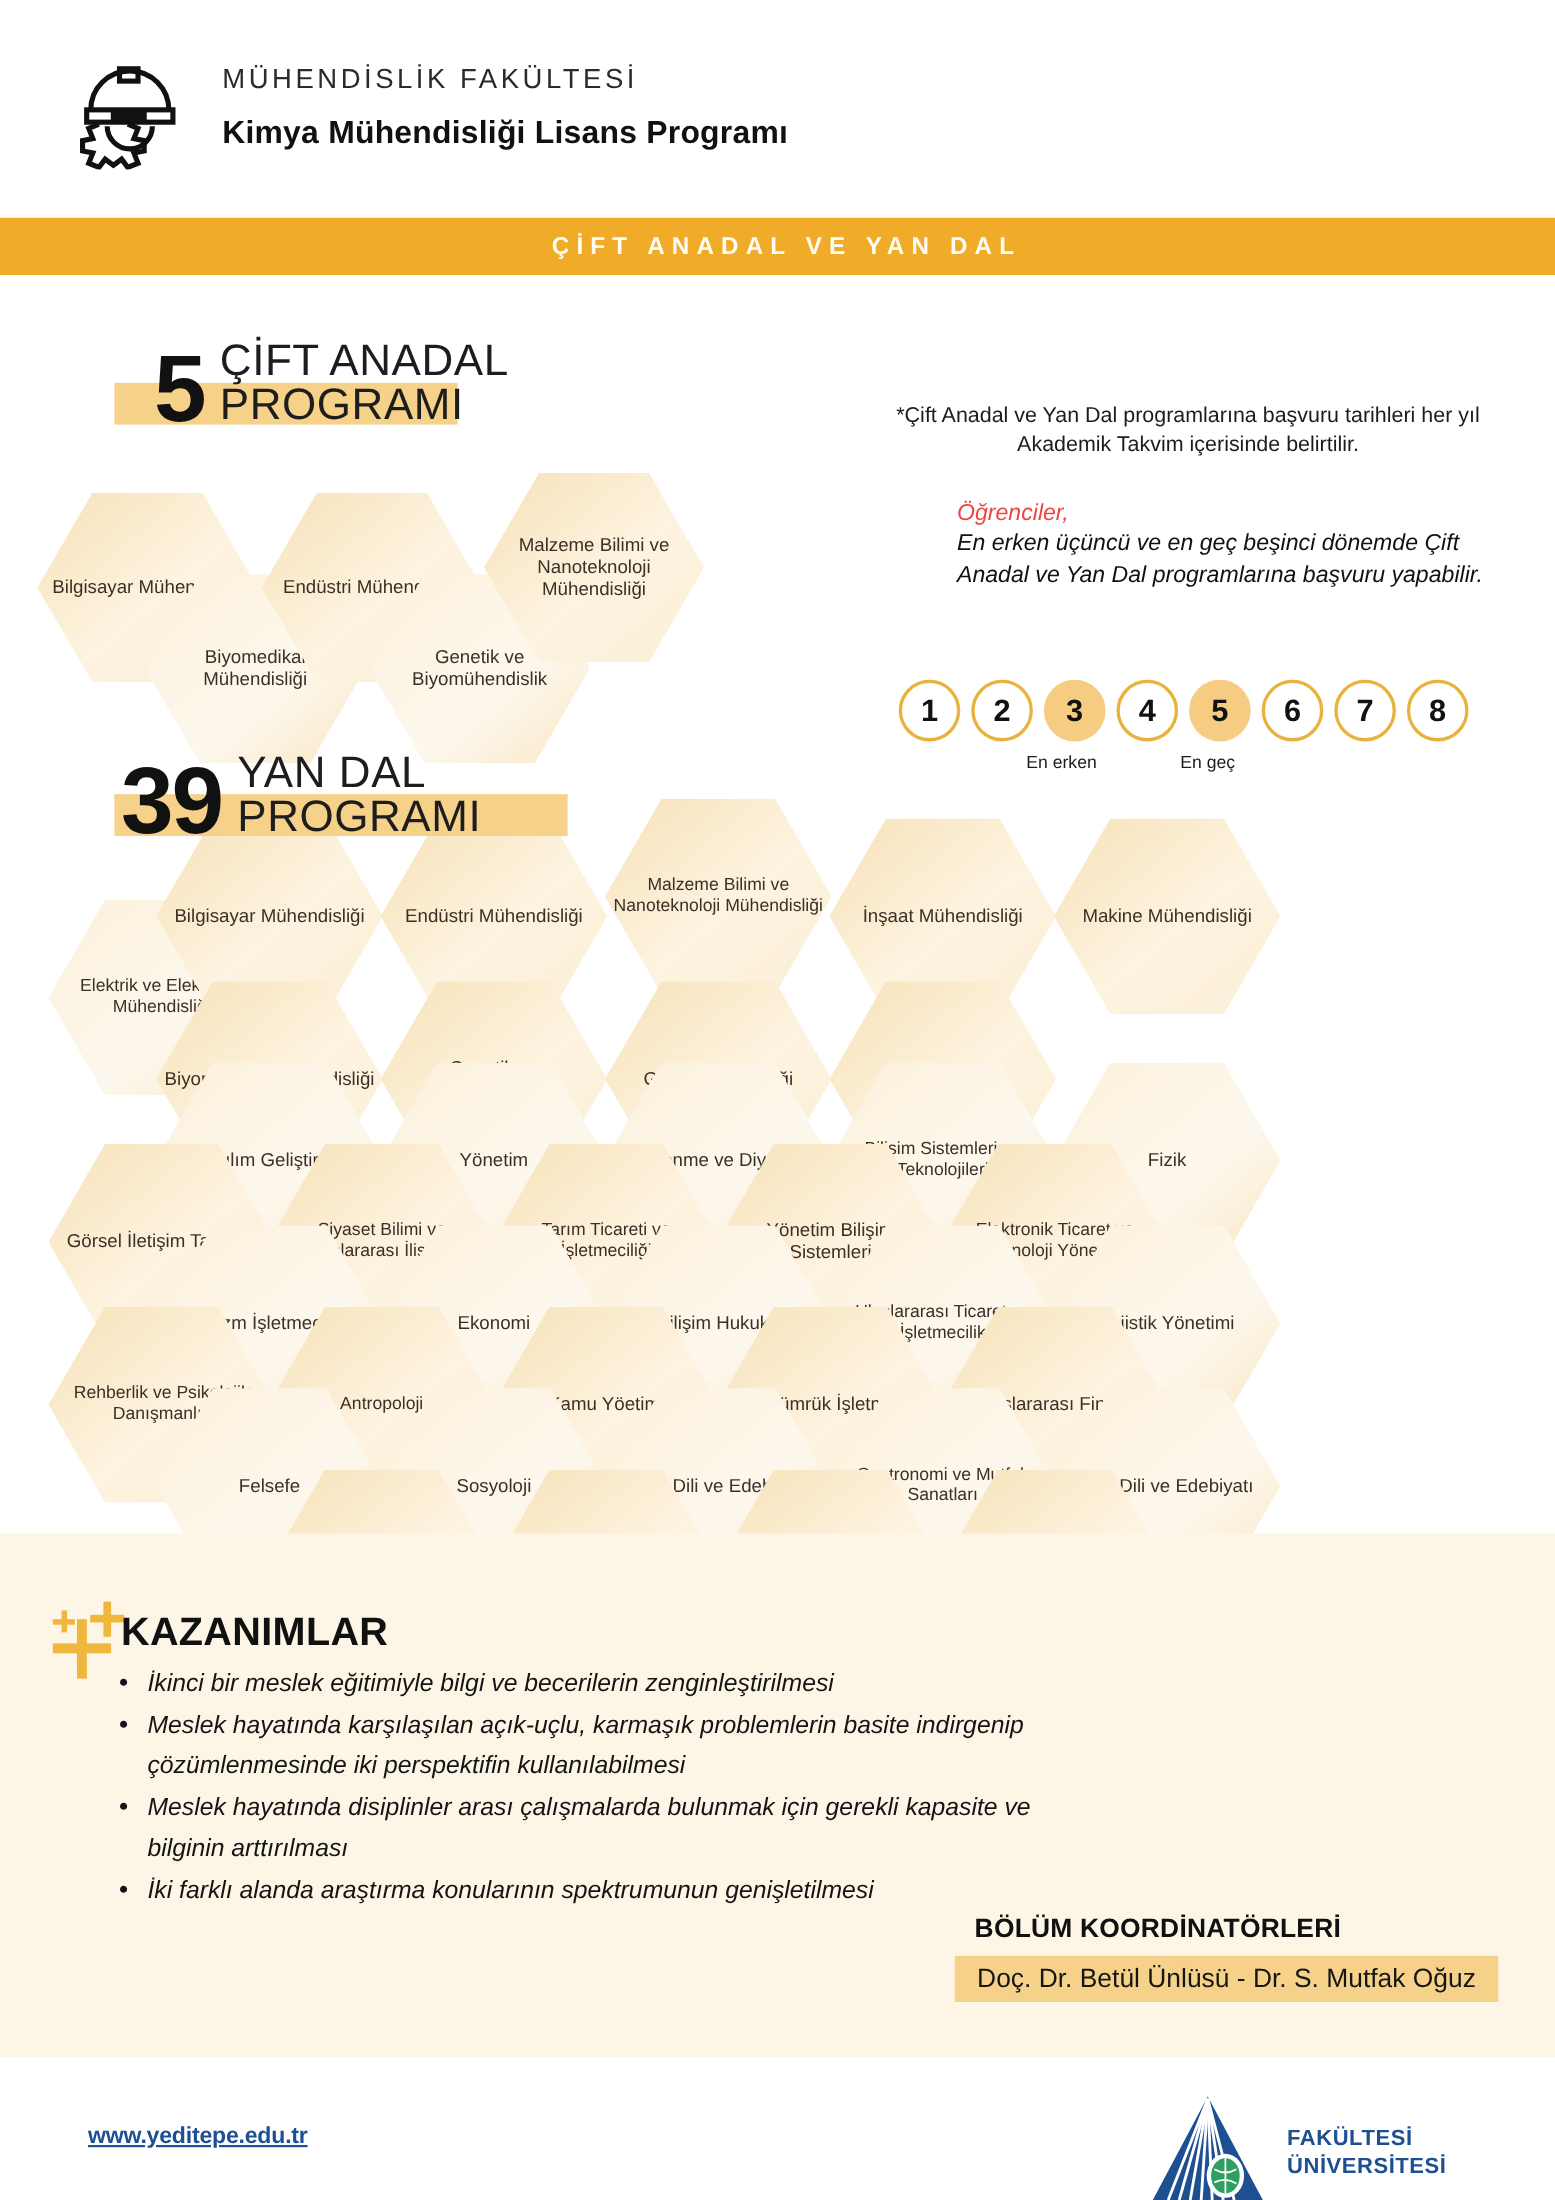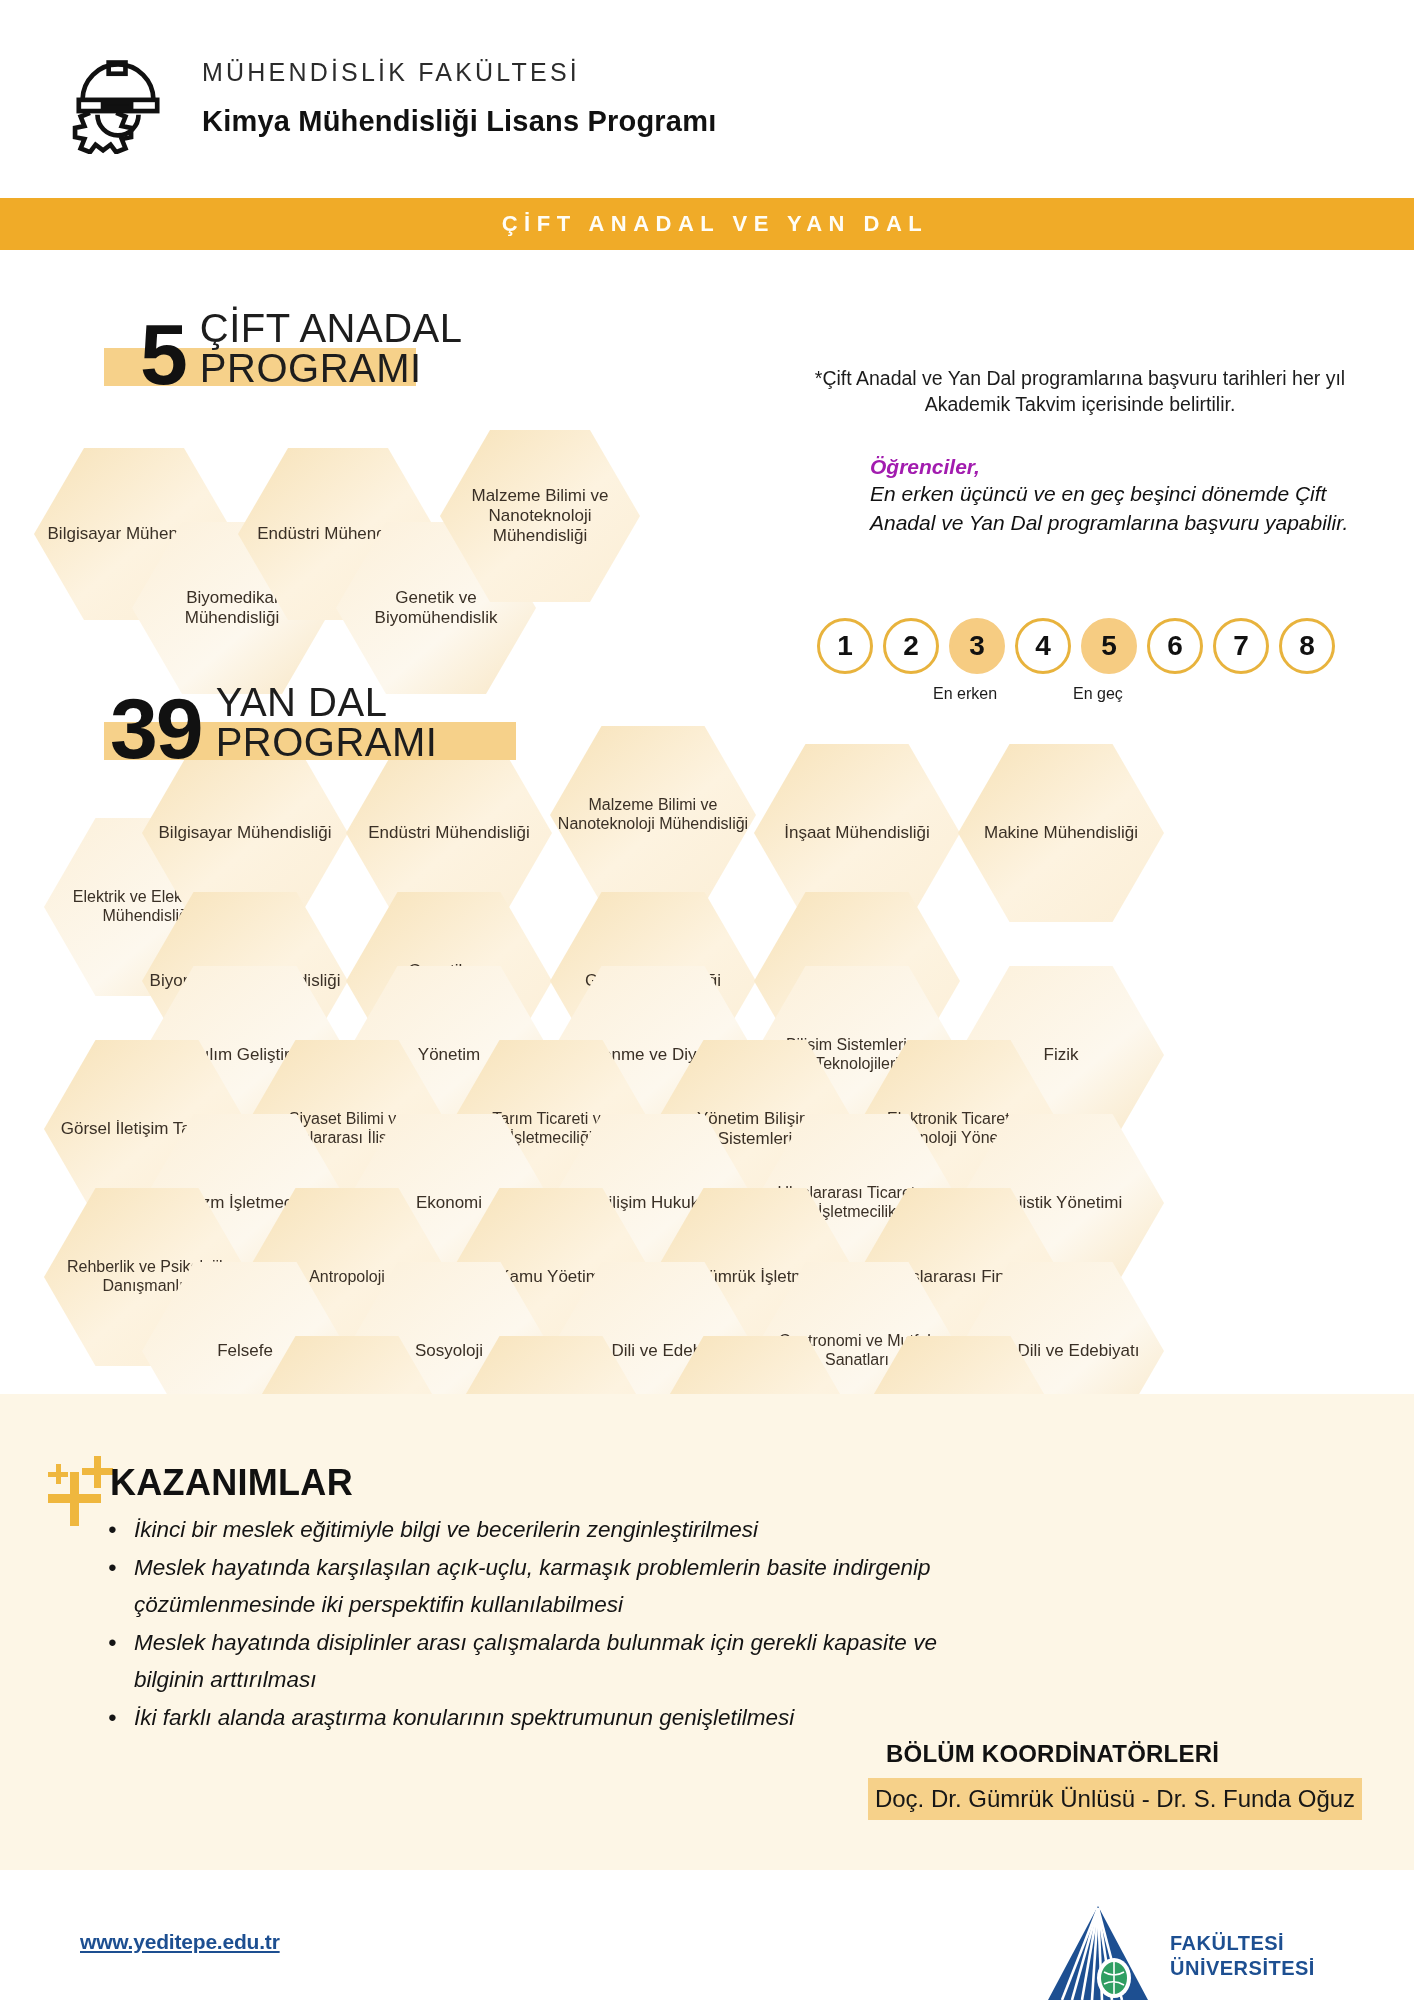--- a/index.html
+++ b/index.html
@@ -35,21 +35,21 @@
   
   .hexwrap { position: absolute; }
   .hex { position: absolute; display: flex; align-items: center; justify-content: center;
          text-align: center; color: #3a3026; line-height: 1.17;
          clip-path: polygon(25% 0%, 75% 0%, 100% 50%, 75% 100%, 25% 100%, 0% 50%); }
   .hex span { display: block; padding: 0 7px; }
 
   
   .note { position: absolute; }
   .note-star { font-size: 19.5px; color: #1c1c1c; text-align: center; line-height: 1.35; }
-  .note-bold { font-size: 21px; font-weight: bold; font-style: italic; color: #a21caf; }
+  .note-bold { font-size: 21px; font-weight: normal; font-style: italic; color: #ef4444; }
   .note-ital { font-size: 21px; font-style: italic; color: #111; line-height: 1.4; }
 
   
   .circles { position: absolute; display: flex; gap: 10px; }
   .circ { width: 56px; height: 56px; border-radius: 50%; display: flex;
           align-items: center; justify-content: center; font-size: 28px; font-weight: bold;
           color: #111; border: 3px solid #e8b33d; background: #fff; }
   .circ.filled { background: #f6cc82; border-color: #f6cc82; }
   .circ-lbl { position: absolute; font-size: 16px; color: #1c1c1c; }
 
@@ -296,21 +296,21 @@
   </span>
   <div class="kaz-title" style="left:110px; top:1462px;">KAZANIMLAR</div>
   <ul class="kaz-list" id="kaz-list" style="left:100px; top:1512px; width:900px;">
       <li>İkinci bir meslek eğitimiyle bilgi ve becerilerin zenginleştirilmesi</li>
       <li>Meslek hayatında karşılaşılan açık-uçlu, karmaşık problemlerin basite indirgenip çözümlenmesinde iki perspektifin kullanılabilmesi</li>
       <li>Meslek hayatında disiplinler arası çalışmalarda bulunmak için gerekli kapasite ve bilginin arttırılması</li>
       <li>İki farklı alanda araştırma konularının spektrumunun genişletilmesi</li>
     </ul>
 
   <div class="coord-title" style="left:886px; top:1740px;">BÖLÜM KOORDİNATÖRLERİ</div>
-  <div class="coord-box" style="left:868px; top:1778px; width:494px; height:42px;">Doç. Dr. Gümrük Ünlüsü - Dr. S. Funda Oğuz</div>
+  <div class="coord-box" style="left:868px; top:1778px; width:494px; height:42px;">Doç. Dr. Betül Ünlüsü - Dr. S. Mutfak Oğuz</div>
 
   <a class="footer-url" href="#">www.yeditepe.edu.tr</a>
   <div class="footer-logo">
     <span>
       <svg width="112" height="104" viewBox="0 0 112 104">
         <polygon points="56,4 106,98 6,98" fill="#1d4f91"></polygon>
         <g stroke="#ffffff" stroke-width="2.6">
           <line x1="56" y1="6" x2="20" y2="98"></line>
             <line x1="56" y1="6" x2="30" y2="98"></line>
           <line x1="56" y1="6" x2="40" y2="98"></line>

